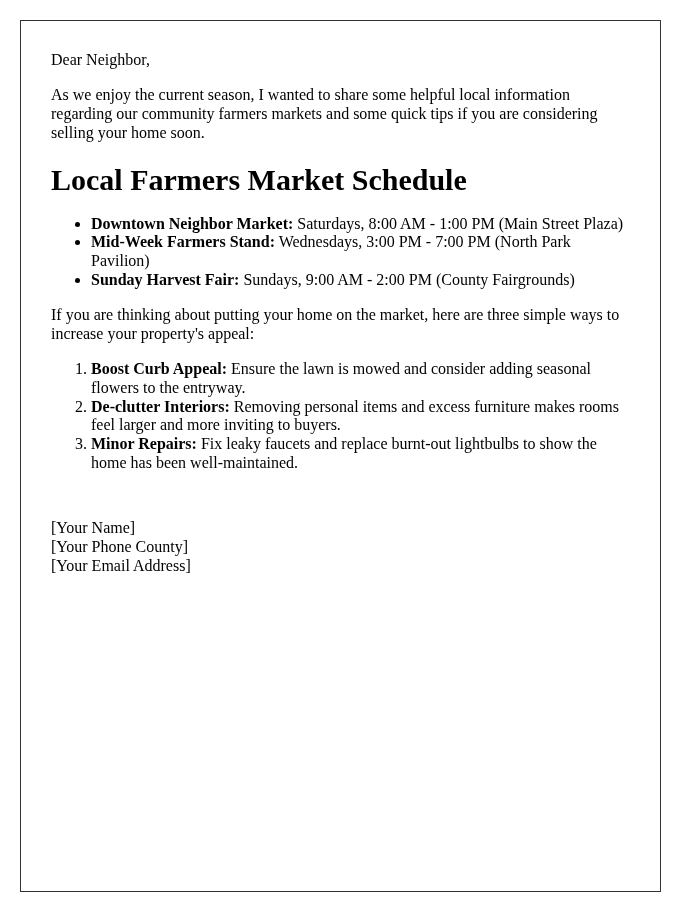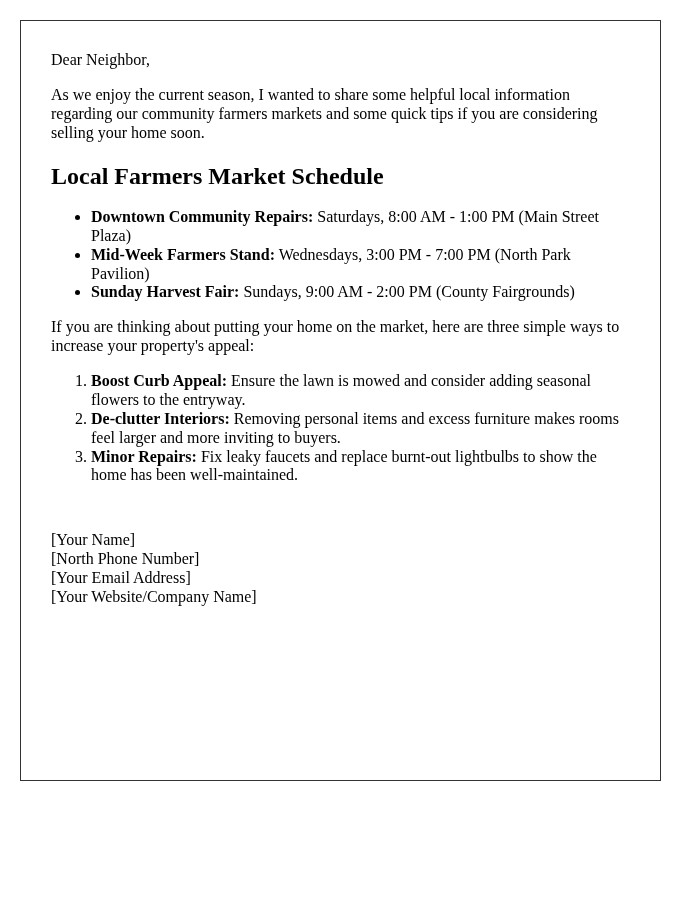--- a/index.html
+++ b/index.html
@@ -14,34 +14,34 @@
     color: #000000;
     font-size: 16px;
     line-height: 1.18;
   }
   .letter-page {
     box-sizing: border-box;
     position: absolute;
     left: 20px;
     top: 20px;
     width: 641px;
-    height: 761px;
+    height: 872px;
     border: 1px solid #333333;
     background: #ffffff;
     padding: 30px 30px;
     overflow: hidden;
   }
   p {
     margin: 16px 0;
   }
   p.first {
     margin-top: 0;
   }
   h2 {
-    font-size: 24px;
+    font-size: 30px;
     font-weight: bold;
     margin: 20px 0 19px 0;
     line-height: 1.1;
   }
   ul, ol {
     margin: 16px 0;
     padding-left: 40px;
   }
   li {
     margin: 0;
@@ -60,36 +60,35 @@
 
 <div class="letter-page">
 
   <p class="first">Dear Neighbor,</p>
 
   <p>As we enjoy the current season, I wanted to share some helpful local information regarding our community farmers markets and some quick tips if you are considering selling your home soon.</p>
 
   <h2>Local Farmers Market Schedule</h2>
 
   <ul>
-    <li><b>Downtown Community Repairs:</b><span> Saturdays, 8:00 AM - 1:00 PM (Main Street Plaza)</span></li>
+    <li><b>Downtown Neighbor Market:</b><span> Saturdays, 8:00 AM - 1:00 PM (Main Street Plaza)</span></li>
     <li><b>Mid-Week Farmers Stand:</b><span> Wednesdays, 3:00 PM - 7:00 PM (North Park Pavilion)</span></li>
     <li><b>Sunday Harvest Fair:</b><span> Sundays, 9:00 AM - 2:00 PM (County Fairgrounds)</span></li>
   </ul>
 
 
   <p>If you are thinking about putting your home on the market, here are three simple ways to increase your property's appeal:</p>
 
   <ol>
     <li><b>Boost Curb Appeal:</b><span> Ensure the lawn is mowed and consider adding seasonal flowers to the entryway.</span></li>
     <li><b>De-clutter Interiors:</b><span> Removing personal items and excess furniture makes rooms feel larger and more inviting to buyers.</span></li>
     <li><b>Minor Repairs:</b><span> Fix leaky faucets and replace burnt-out lightbulbs to show the home has been well-maintained.</span></li>
   </ol>
 
 
 
   <p class="signature-block">
     <span>[Your Name]</span><br>
-    <span>[North Phone Number]</span><br>
+    <span>[Your Phone County]</span><br>
     <span>[Your Email Address]</span><br>
-    <span>[Your Website/Company Name]</span>
   </p>
 
 </div>
 
 </body></html>

